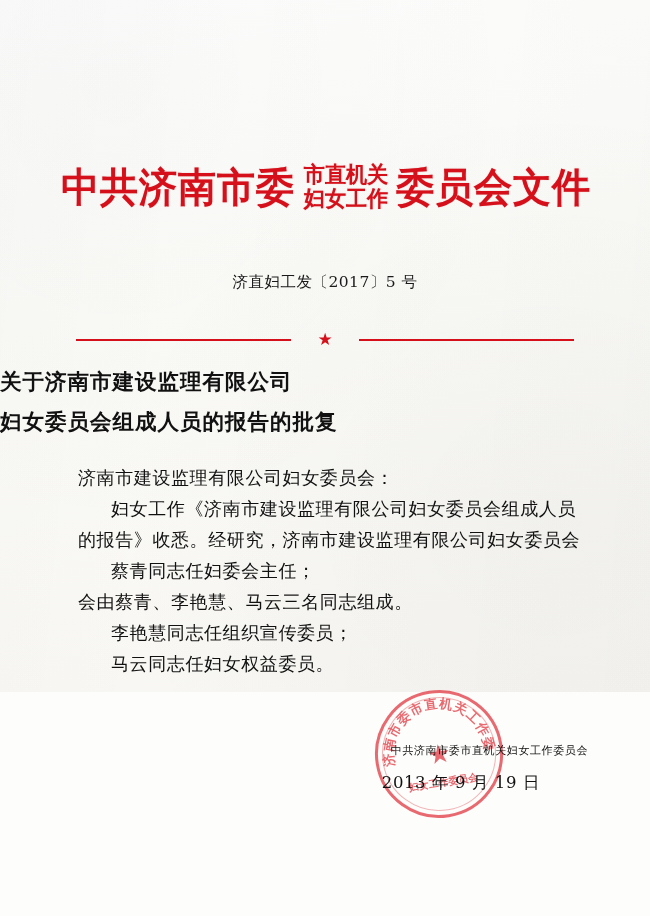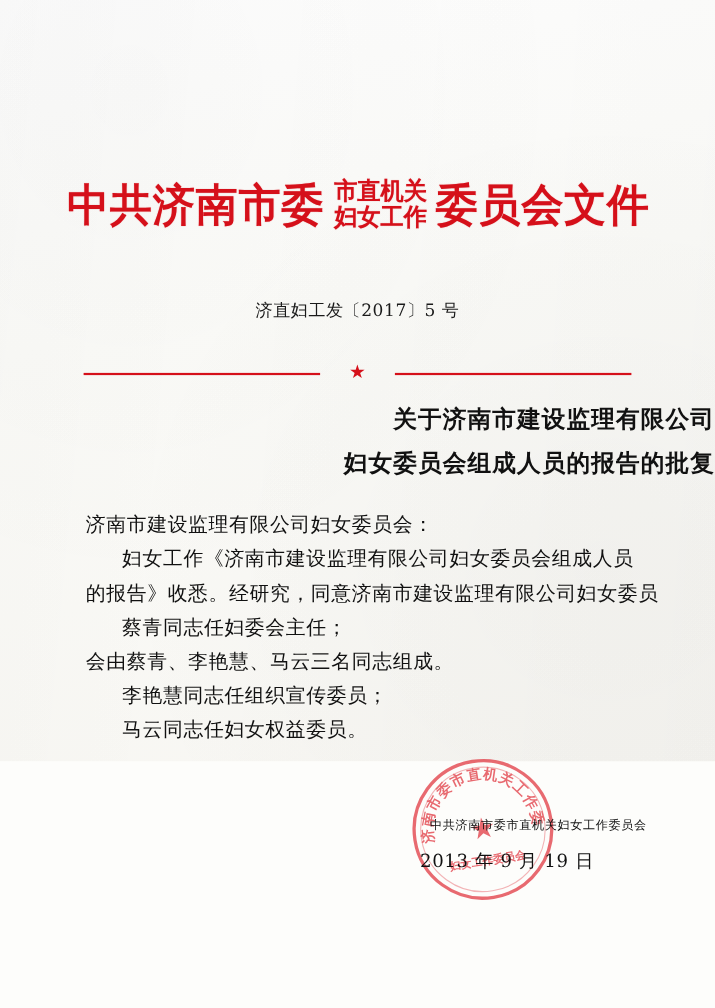--- a/index.html
+++ b/index.html
@@ -118,21 +118,21 @@
     transform: translateX(-50%);
     color: #d5101a;
     font-size: 17px;
     line-height: 18px;
   }
   .title-block {
     position: absolute;
     top: 362px;
     left: 0;
     width: 650px;
-    text-align: right;
+    text-align: left;
   }
   .title-line {
     font-family: "DejaVu Serif", serif;
     font-weight: bold;
     font-size: 21.5px;
     line-height: 40px;
     color: #111;
     letter-spacing: 1px;
   }
   .body-block {
@@ -245,21 +245,21 @@
   </div>
 
   <div class="title-block">
     <div class="title-line">关于济南市建设监理有限公司</div>
     <div class="title-line">妇女委员会组成人员的报告的批复</div>
   </div>
 
   <div class="body-block">
     <div class="body-line">济南市建设监理有限公司妇女委员会：</div>
     <div class="body-line indent-1">妇女工作《济南市建设监理有限公司妇女委员会组成人员</div>
-    <div class="body-line">的报告》收悉。经研究，同意济南市建设监理有限公司妇女委员</div>
+    <div class="body-line">的报告》收悉。经研究，济南市建设监理有限公司妇女委员会</div>
     <div class="body-line indent-2">蔡青同志任妇委会主任；</div>
     <div class="body-line">会由蔡青、李艳慧、马云三名同志组成。</div>
     <div class="body-line indent-2">李艳慧同志任组织宣传委员；</div>
     <div class="body-line indent-2">马云同志任妇女权益委员。</div>
   </div>
 
   <div class="seal">
     <div class="ring"></div>
     <div class="inner-ring"></div>
     <svg width="128" height="128" viewBox="0 0 128 128">

